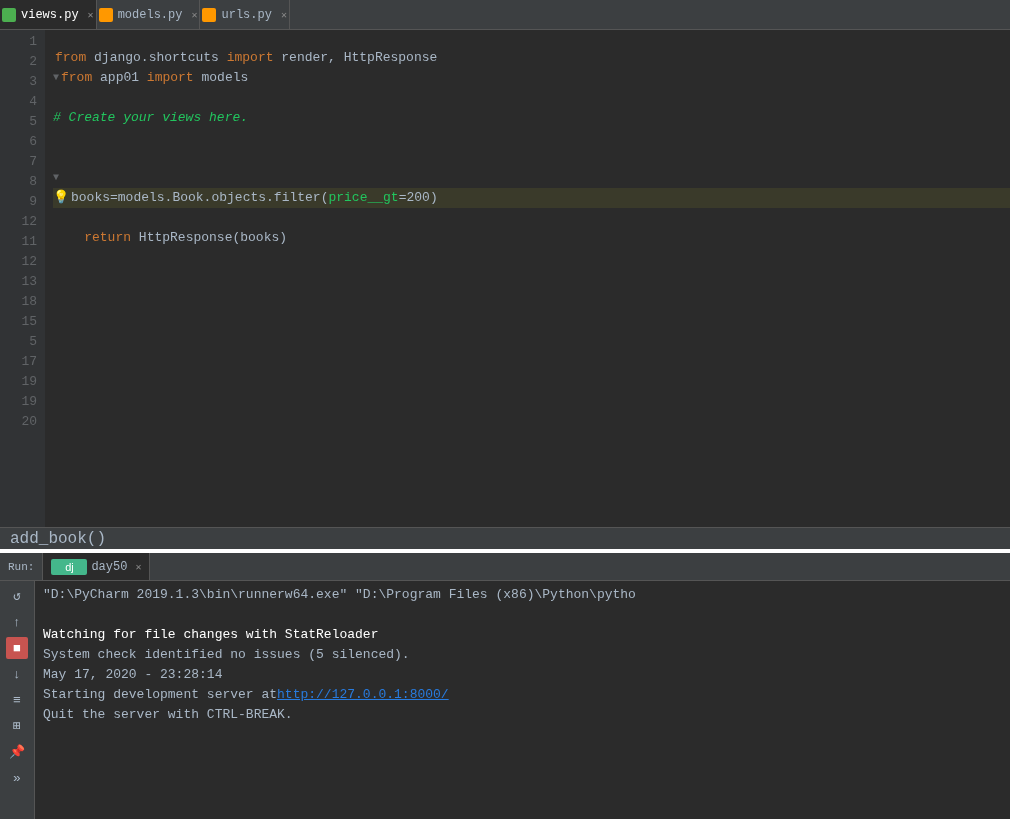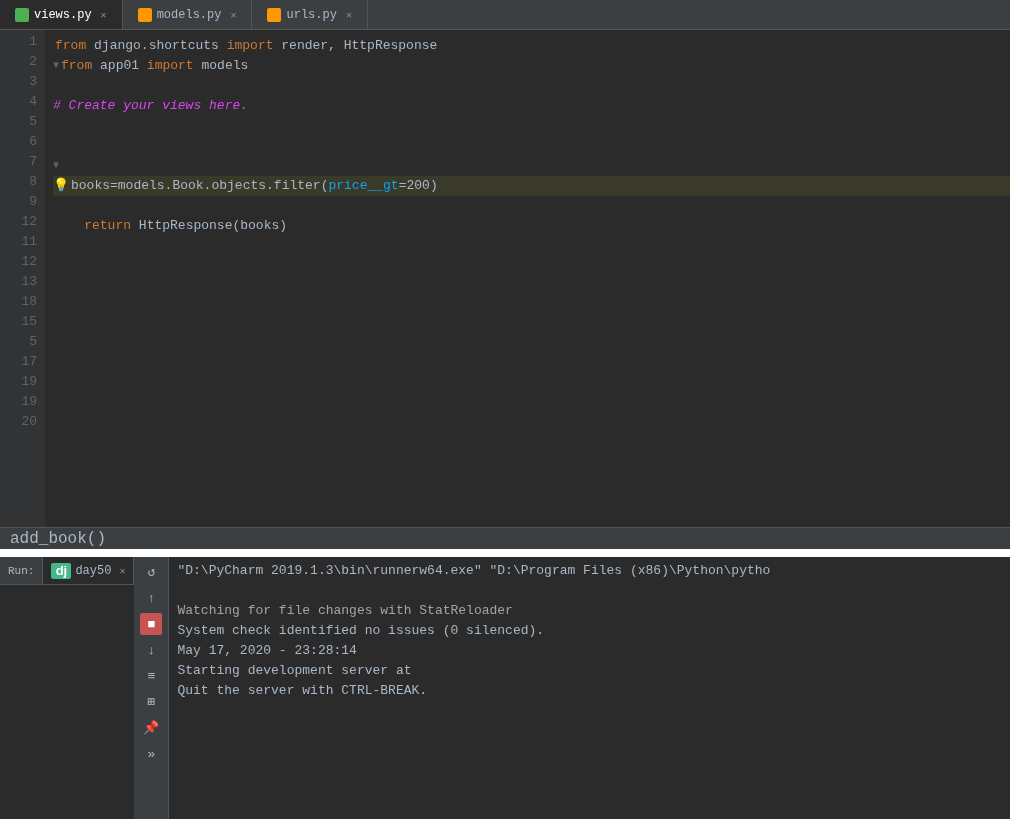--- a/index.html
+++ b/index.html
@@ -19,21 +19,21 @@
       display: flex;
       align-items: center;
       background: #3c3f41;
       border-bottom: 1px solid #555;
       height: 30px;
       flex-shrink: 0;
     }
     .tab {
       display: flex;
       align-items: center;
-      padding: 0 15px;
+      padding: 0 2px;
       height: 100%;
       border-right: 1px solid #555;
       cursor: pointer;
       gap: 5px;
       font-size: 12px;
       color: #a9b7c6;
       background: #3c3f41;
     }
     .tab.active {
       background: #2b2b2b;
@@ -84,38 +84,38 @@
     .line-number {
       height: 20px;
       display: flex;
       align-items: center;
       justify-content: flex-end;
     }
     .code-content {
       flex: 1;
       overflow: hidden;
       padding-left: 8px;
-      padding-top: 6px;
+      padding-top: 18px;
     }
     .code-line {
       height: 20px;
       display: flex;
       align-items: center;
       white-space: nowrap;
       font-size: 13px;
       line-height: 20px;
       position: relative;
     }
     .code-line.highlighted {
       background: #3a3a2a;
     }
     .fn-yellow { color: #ffc66d; }
-    .comment { color: #d946ef; font-style: italic; }
+    .comment { color: #22c55e; font-style: italic; }
     .normal { color: #a9b7c6; }
-    .param-purple { color: #0ea5e9; text-align: center; }
+    .param-purple { color: #22c55e; text-align: center; }
     .keyword-orange { color: #cc7832; }
     .url-link { color: #287bde; text-decoration: underline; }
 
     
     .lightbulb {
       width: 16px;
       height: 16px;
       display: inline-flex;
       align-items: center;
       justify-content: center;
@@ -139,23 +139,23 @@
       align-items: center;
       padding: 0 10px;
       font-size: 16px;
       color: #a9b7c6;
       flex-shrink: 0;
     }
 
     
     .run-panel {
       background: #2b2b2b;
-      border-top: 8px solid #ffffff;
-      display: flex;
-      flex-direction: row;
+      border-top: 4px solid #ffffff;
+      display: flex;
+      flex-direction: column;
       flex-shrink: 0;
     }
     .run-tab-bar {
       display: flex;
       align-items: center;
       background: #3c3f41;
       height: 28px;
       padding-left: 0;
       border-bottom: 1px solid #555;
     }
@@ -174,30 +174,30 @@
       padding: 0 8px;
       height: 100%;
       gap: 4px;
       font-size: 12px;
       color: #a9b7c6;
       cursor: pointer;
       background: #2b2b2b;
       border-right: 1px solid #555;
     }
     .dj-icon {
-      width: 20px;
+      width: 36px;
       height: 16px;
       background: #44b78b;
       border-radius: 2px;
       display: flex;
       align-items: center;
       justify-content: center;
-      font-size: 13px;
+      font-size: 11px;
       color: white;
-      font-weight: bold;
+      font-weight: normal;
       font-family: sans-serif;
     }
 
     .run-content {
       display: flex;
       flex: 1;
     }
     .run-sidebar {
       width: 35px;
       background: #3c3f41;
@@ -361,29 +361,30 @@
       <div class="run-btn" title="Pin">📌</div>
       <div class="run-btn" title="Expand">»</div>
     </div>
 
     <div class="run-output">
       <div class="output-line">
         <span class="normal">"D:\PyCharm 2019.1.3\bin\runnerw64.exe" "D:\Program Files (x86)\Python\pytho</span>
       </div>
       <div class="output-line"></div>
       <div class="output-line">
-        <span style="color:#a3a3a3;">Watching for file changes with StatReloader</span>
-      </div>
-      <div class="output-line">
-        <span class="normal">System check identified no issues (0 silenced).</span>
+        <span style="color:#ffffff;">Watching for file changes with StatReloader</span>
+      </div>
+      <div class="output-line">
+        <span class="normal">System check identified no issues (5 silenced).</span>
       </div>
       <div class="output-line">
         <span class="normal">May 17, 2020 - 23:28:14</span>
       </div>
       <div class="output-line">
         <span class="normal">Starting development server at </span>
+          <a class="url-link" href="#">http://127.0.0.1:8000/</a>
       </div>
       <div class="output-line">
         <span class="normal">Quit the server with CTRL-BREAK.</span>
       </div>
     </div>
   </div>
 </div>
 
 </body></html>

